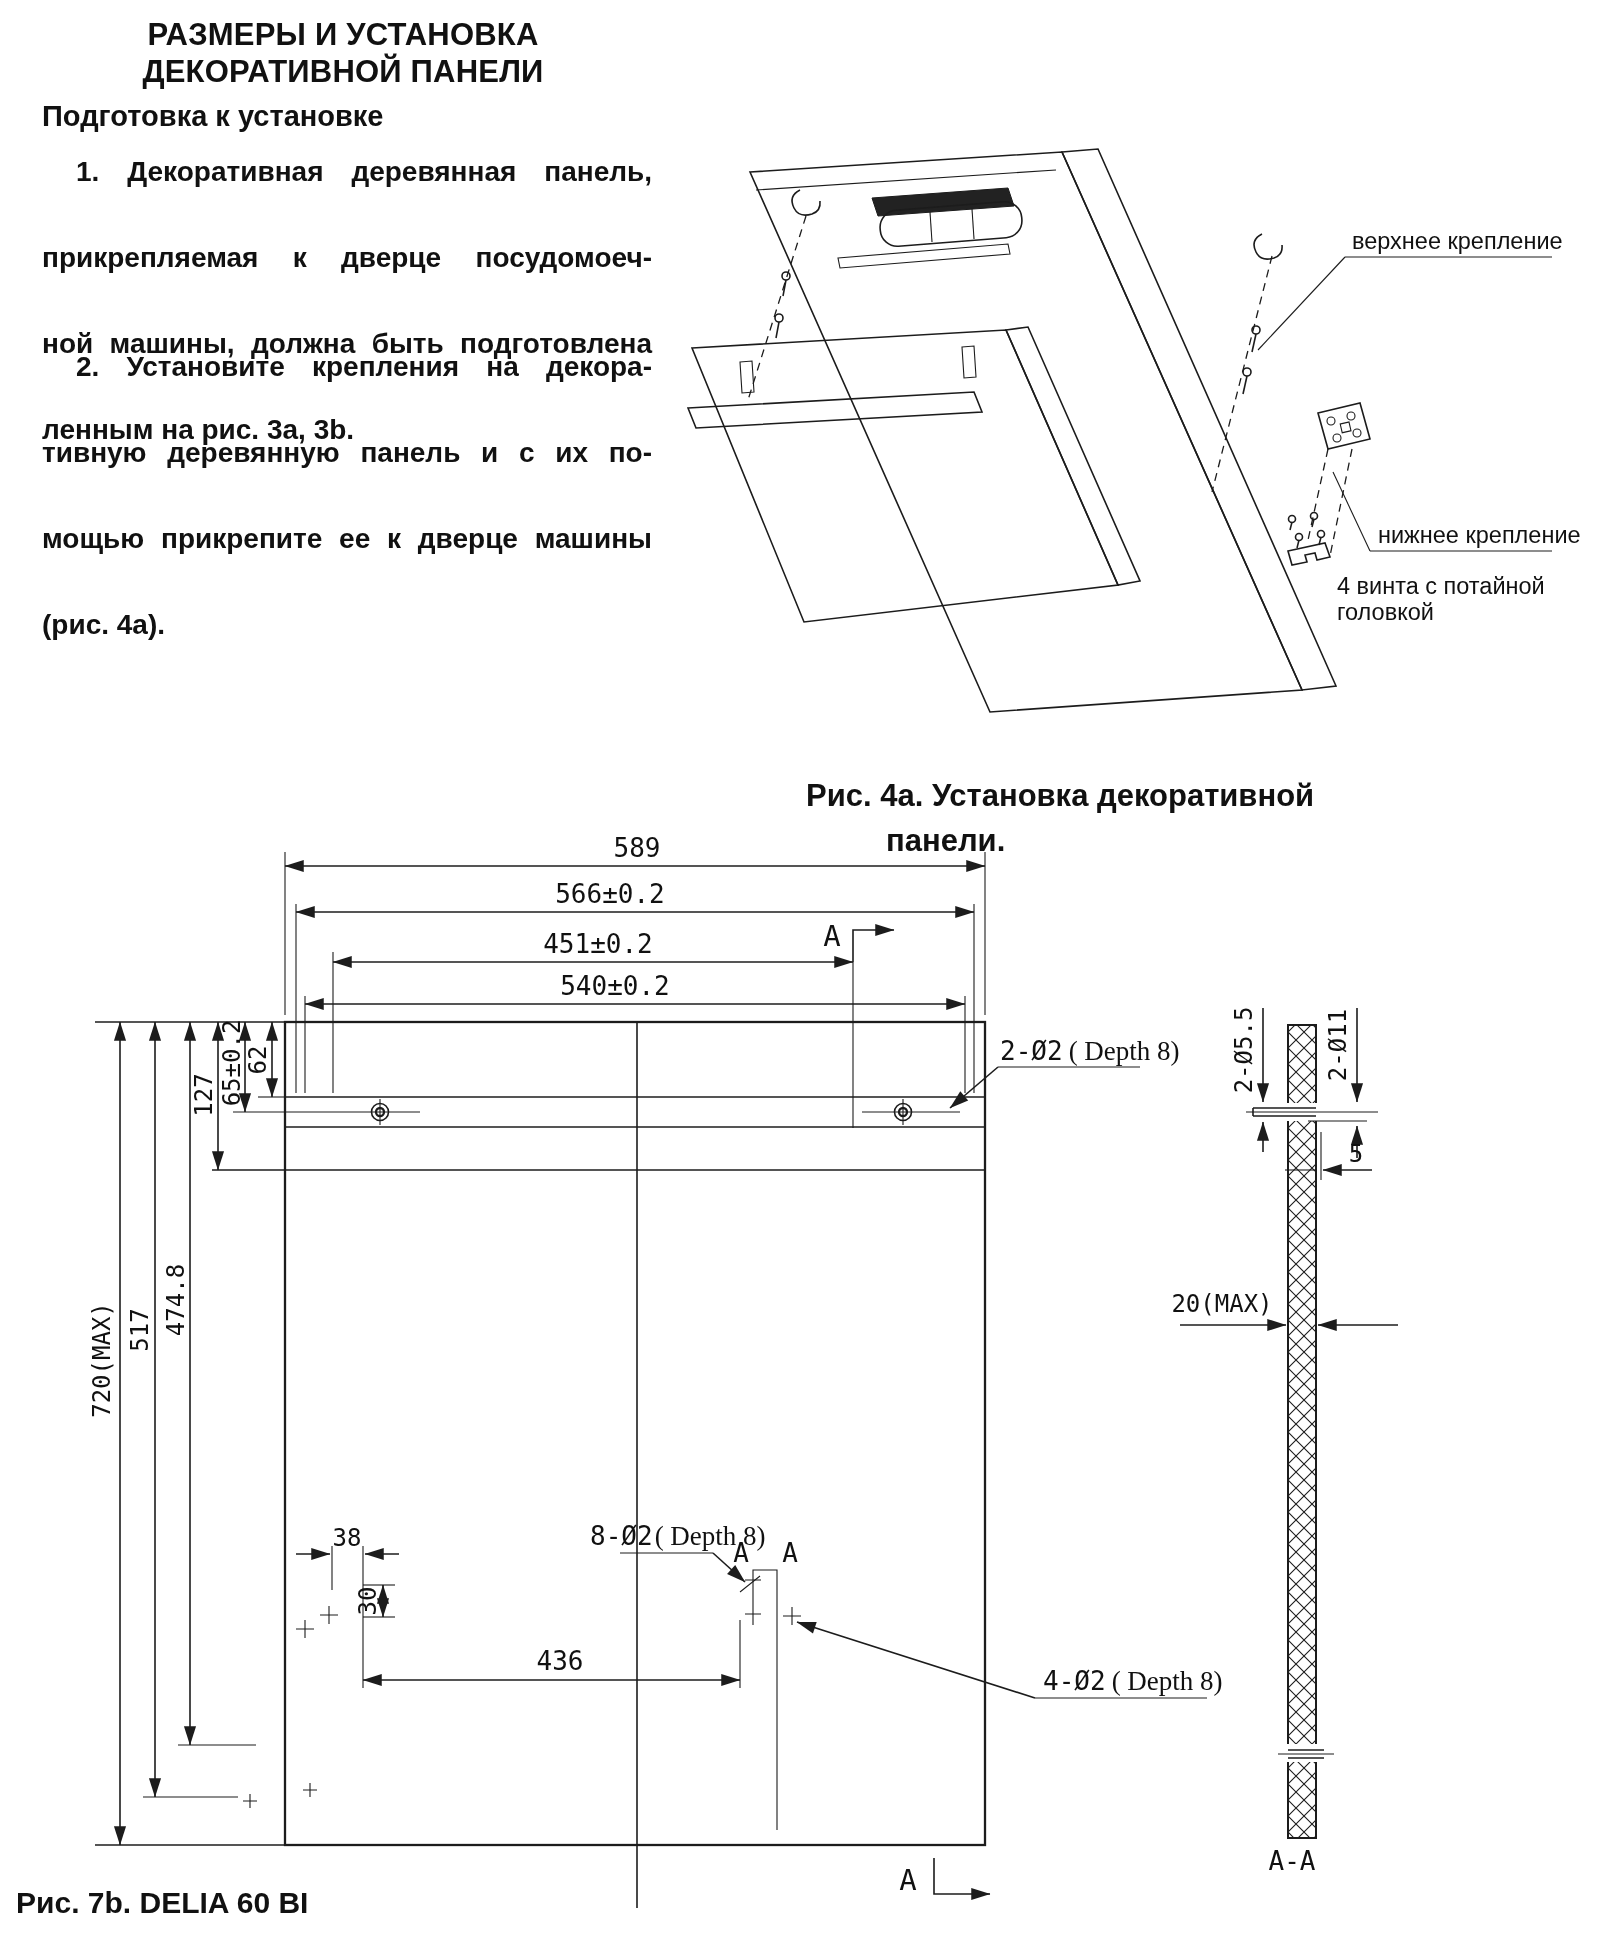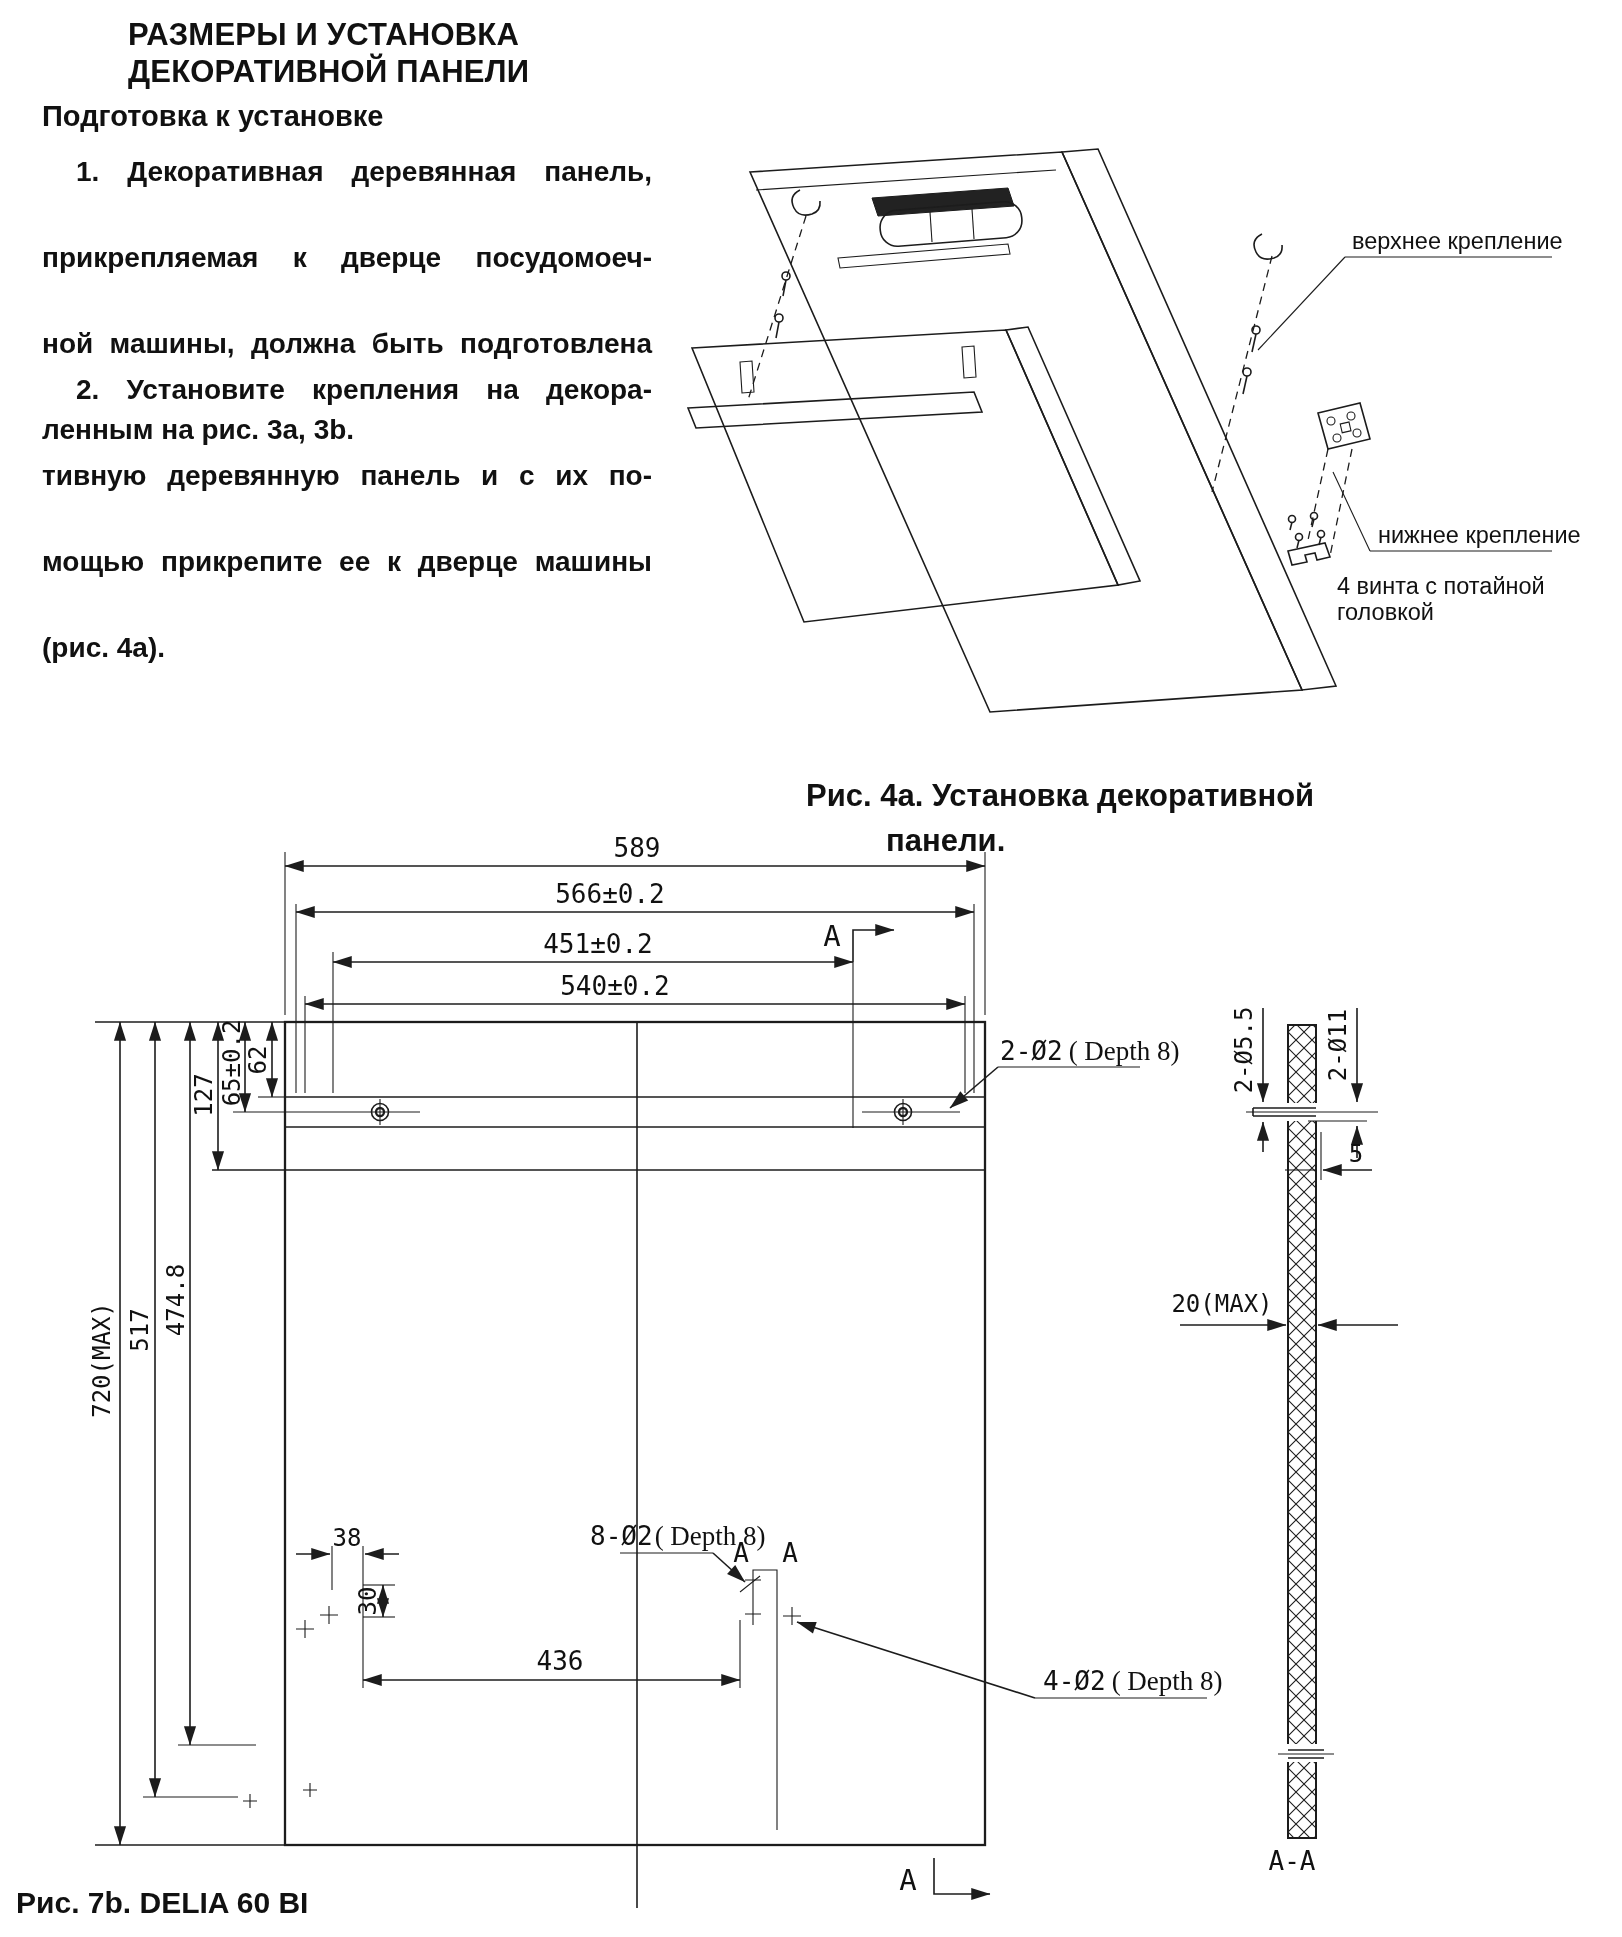--- a/index.html
+++ b/index.html
@@ -1,24 +1,24 @@
 <!DOCTYPE html>
 <html><head>
 <meta charset="utf-8">
 <style>
   html,body{margin:0;padding:0;background:#ffffff;}
   #root{position:relative;width:1622px;height:1937px;background:#fff;overflow:hidden;
         font-family:"Liberation Sans",sans-serif;color:#111;}
   .abs{position:absolute;font-weight:bold;}
   
-  .title{left:128px;top:16px;width:430px;font-weight:bold;
+  .title{left:128px;top:16px;width:430px;text-align:center;font-weight:bold;
          font-size:31px;line-height:37px;letter-spacing:.2px;z-index:2;}
   .subheading{left:42px;top:100px;font-weight:bold;font-size:29px;z-index:2;}
   .para{left:42px;width:610px;font-size:28px;line-height:43px;z-index:2;}
-  .p1{top:150px;} .p2{top:345px;margin-top:23px;}
+  .p1{top:150px;} .p2{top:345px;}
   .jline{text-align:justify;}
   .jline::after{content:"";display:inline-block;width:100%;height:0;}
   .indent{text-indent:34px;}
   .fig4a-caption{left:806px;top:773px;font-size:31px;line-height:45px;z-index:2;}
   .fig4a-caption .l2{margin-left:80px;}
   .fig3b-caption{left:16px;top:1886px;font-size:30px;z-index:2;}
   
   svg.drawing{position:absolute;left:0;top:0;z-index:1;}
   svg .ln{stroke:#1c1c1c;fill:none;stroke-width:1.6px;}
   svg .thick{stroke-width:2.3px;}

